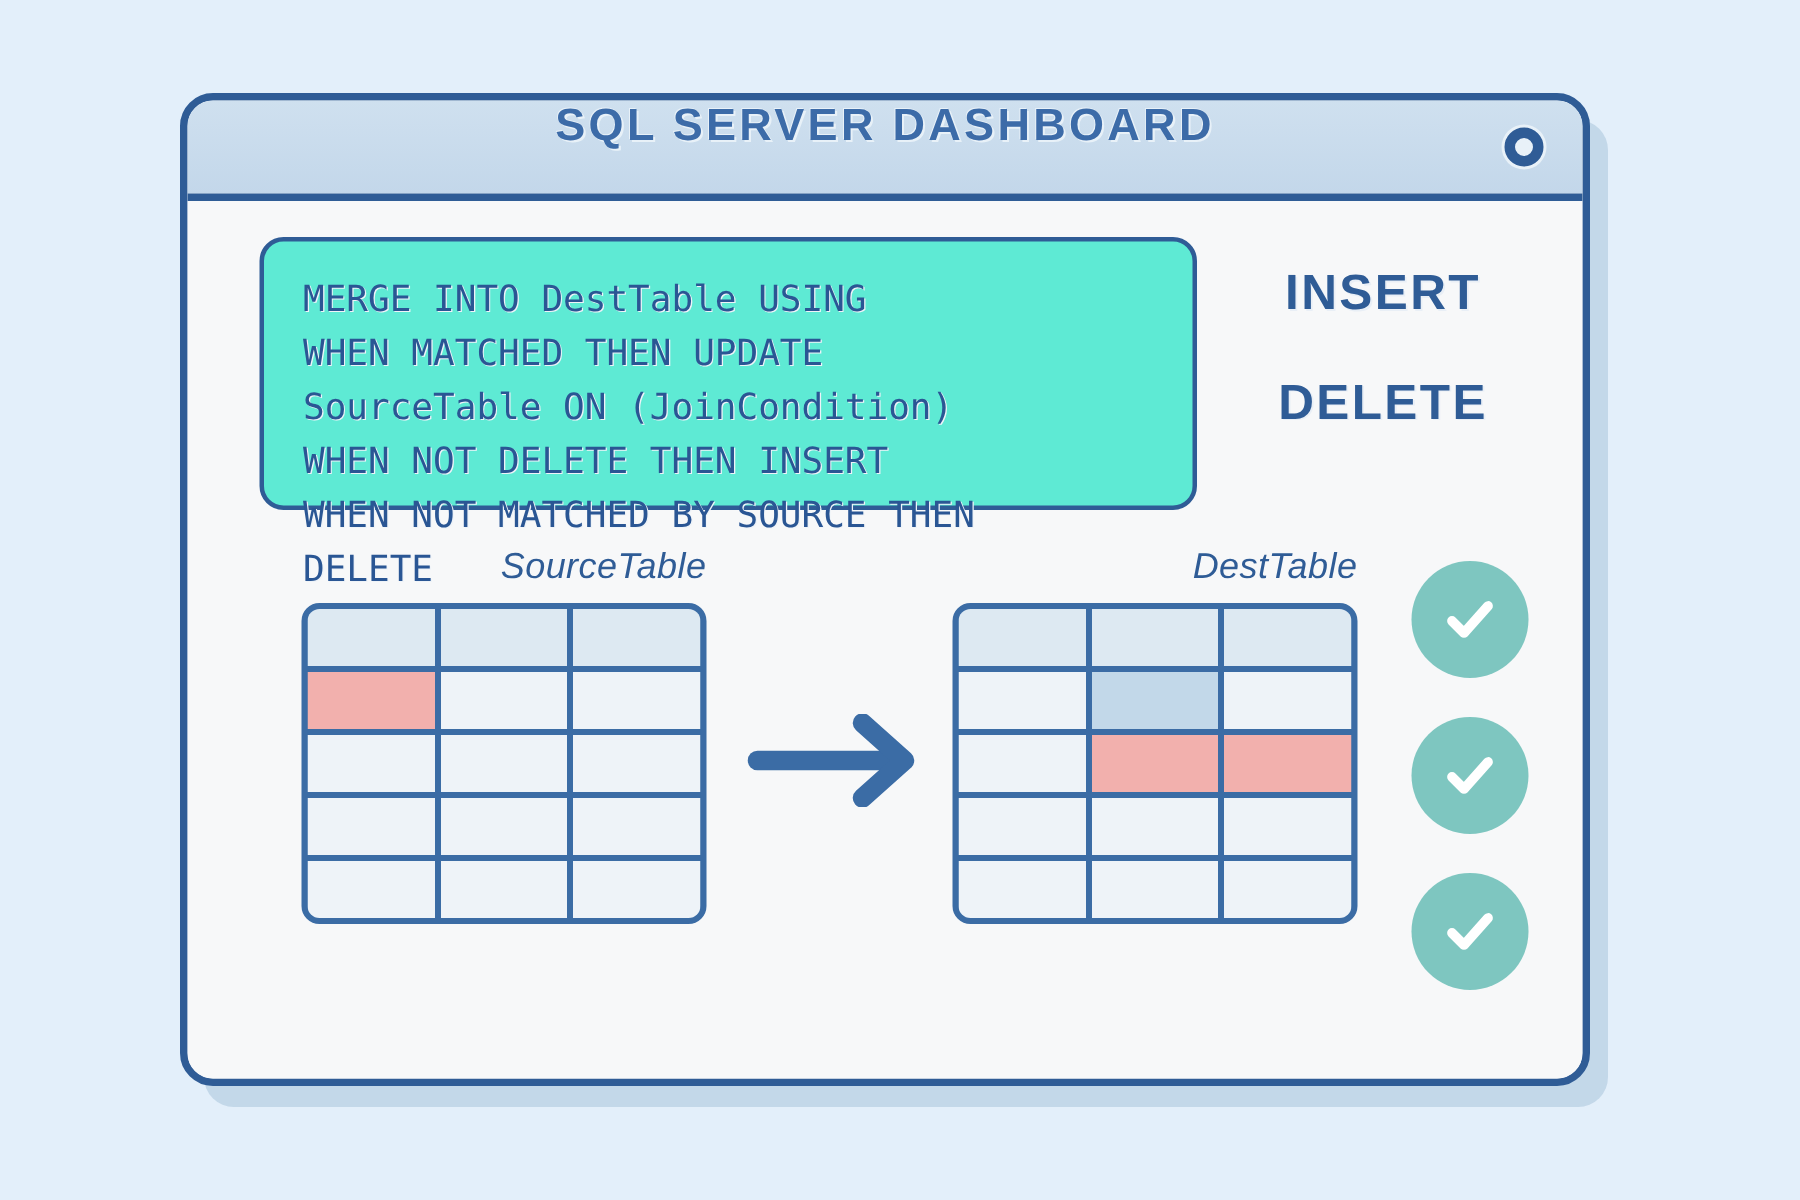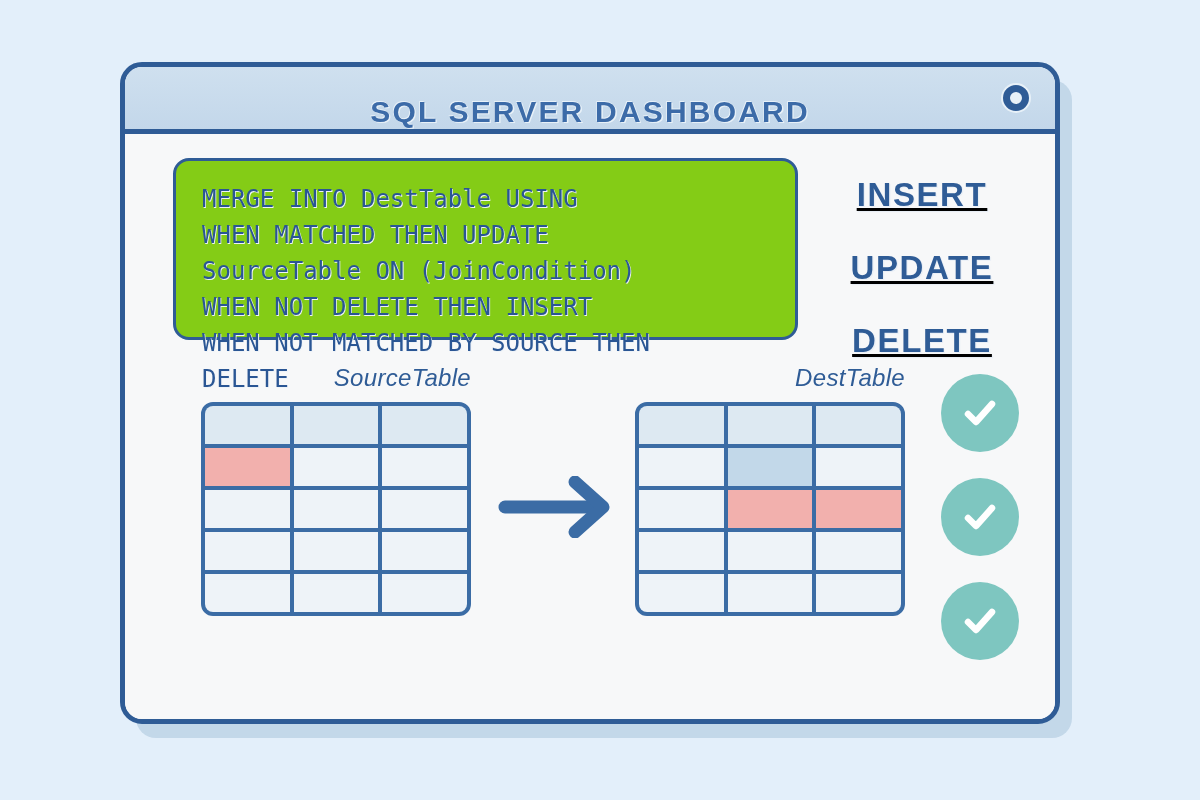--- a/index.html
+++ b/index.html
@@ -30,21 +30,21 @@
     overflow: hidden;
   }
 
   
   #title-bar {
     position: relative;
     height: 62px;
     background: linear-gradient(180deg, #cfe0ef 0%, #c3d7ea 100%);
     border-bottom: 5px solid #2f5c96;
     display: flex;
-    align-items: flex-end;
+    align-items: flex-start;
     justify-content: center;
   }
   #window-title {
     font-size: 30px;
     font-weight: bold;
     letter-spacing: 2.2px;
     color: #3c6ba8;
     text-shadow: 1.4px 1.4px 0 #e8f1f8, -0.6px -0.6px 0 #e8f1f8;
     white-space: nowrap;
   }
@@ -71,21 +71,21 @@
 
   
   #sql-code-panel {
     position: absolute;
     left: 48px;
     top: 24px;
     width: 625px;
     height: 182px;
     border: 3.5px solid #2f5c96;
     border-radius: 16px;
-    background: #84cc16;
+    background: #5eead4;
     box-sizing: border-box;
     padding: 20px 26px 0 26px;
   }
   .sql-line {
     font-family: "DejaVu Sans Mono", monospace;
     font-size: 24px;
     line-height: 36px;
     color: #2a5694;
     white-space: pre;
     text-shadow: 0.8px 0.8px 0 #eef3f8;
@@ -94,21 +94,20 @@
   
   #action-list {
     position: absolute;
     right: 28px;
     top: 42px;
     width: 210px;
     display: flex;
     flex-direction: column;
     gap: 35px;
     align-items: center;
-    text-decoration: underline;
   }
   .action-label {
     font-size: 33px;
     font-weight: bold;
     letter-spacing: 1.6px;
     color: #2f5c96;
     text-shadow: 1.2px 1.2px 0 #e9eff6;
   }
 
   
@@ -202,21 +201,20 @@
       <div class="sql-line">MERGE INTO DestTable USING</div>
       <div class="sql-line">WHEN MATCHED THEN UPDATE</div>
       <div class="sql-line">SourceTable ON (JoinCondition)</div>
       <div class="sql-line">WHEN NOT DELETE THEN INSERT</div>
       <div class="sql-line">WHEN NOT MATCHED BY SOURCE THEN</div>
       <div class="sql-line">DELETE</div>
     </div>
 
     <div id="action-list">
       <div class="action-label">INSERT</div>
-      <div class="action-label">UPDATE</div>
       <div class="action-label">DELETE</div>
     </div>
 
     <div id="diagram-row">
 
       <div class="table-block" id="source-table-block">
         <div class="table-caption">SourceTable</div>
         <div class="data-grid" id="source-table-grid">
             <div class="grid-cell header"></div>
             <div class="grid-cell header"></div>

